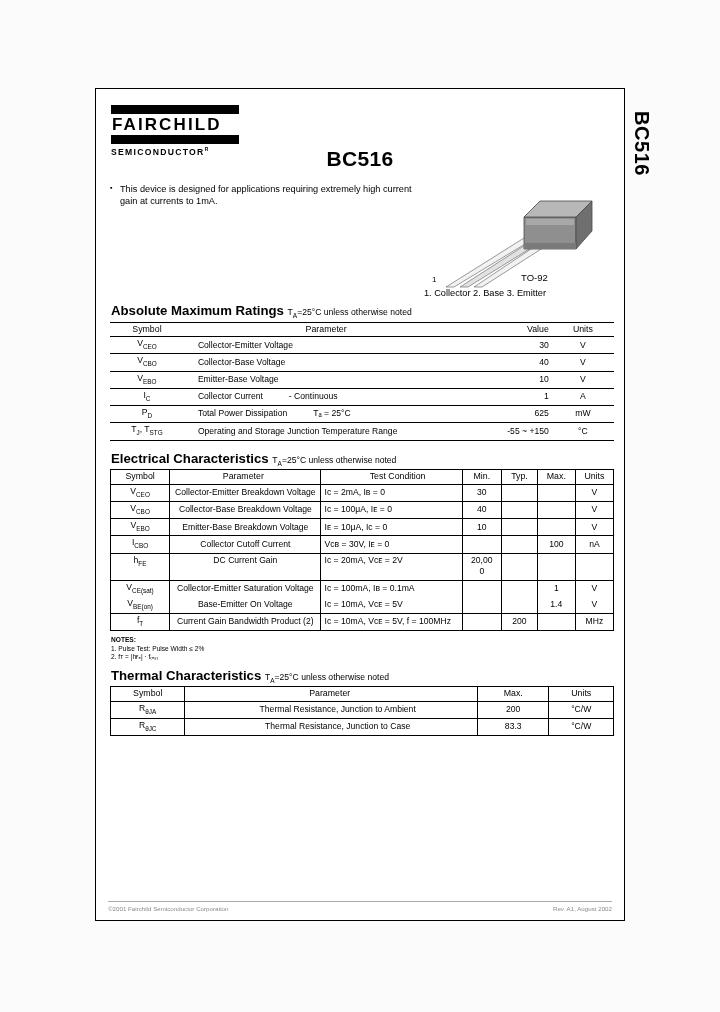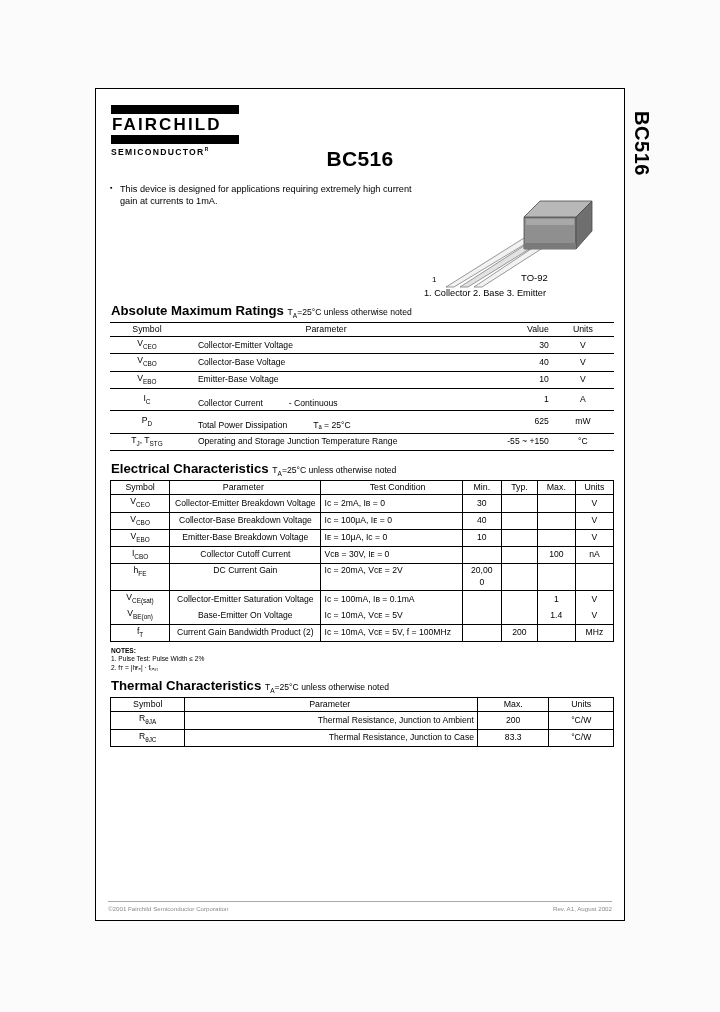--- a/index.html
+++ b/index.html
@@ -209,21 +209,20 @@
   .tbl-amr tbody tr:last-child td {
     border-bottom: 1.4px solid #000;
   }
   .tbl-amr .c-sym { width: 72px; text-align: center; }
   .tbl-amr .c-par { width: 292px; text-align: left; padding-left: 14px; }
   .tbl-amr .c-val { width: 80px; text-align: right; }
   .tbl-amr .c-uni { width: 60px; text-align: center; }
   .sub-cond {
     display: inline-block;
     margin-left: 26px;
-    margin-top: 8px;
   }
 
   
   .tbl-grid {
     border: 1.4px solid #000;
   }
   .tbl-grid th, .tbl-grid td {
     border: 0.8px solid #000;
   }
   .tbl-grid thead th {
@@ -235,21 +234,21 @@
   .tbl-ec .c-min { width: 34px; text-align: center; }
   .tbl-ec .c-typ { width: 32px; text-align: center; }
   .tbl-ec .c-max { width: 34px; text-align: center; }
   .tbl-ec .c-uni { width: 34px; text-align: center; }
   .tbl-ec .hfe-row td { height: 24px; vertical-align: top; }
   .hfe-val { width: 26px; word-wrap: break-word; overflow-wrap: break-word; margin: 0 auto; }
   .nb { border-bottom: none !important; }
   .nt { border-top: none !important; }
 
   .tbl-tc .c-sym { width: 72px; text-align: center; }
-  .tbl-tc .c-par { width: 300px; text-align: right; padding-left: 16px; }
+  .tbl-tc .c-par { width: 300px; text-align: center; padding-left: 16px; }
   .tbl-tc .c-max { width: 70px; text-align: center; }
   .tbl-tc .c-uni { width: 62px; text-align: center; }
 
   
   .notes {
     margin: 5px 0 0 3px;
     font-size: 6.6px;
     line-height: 8.4px;
     font-weight: bold;
   }

